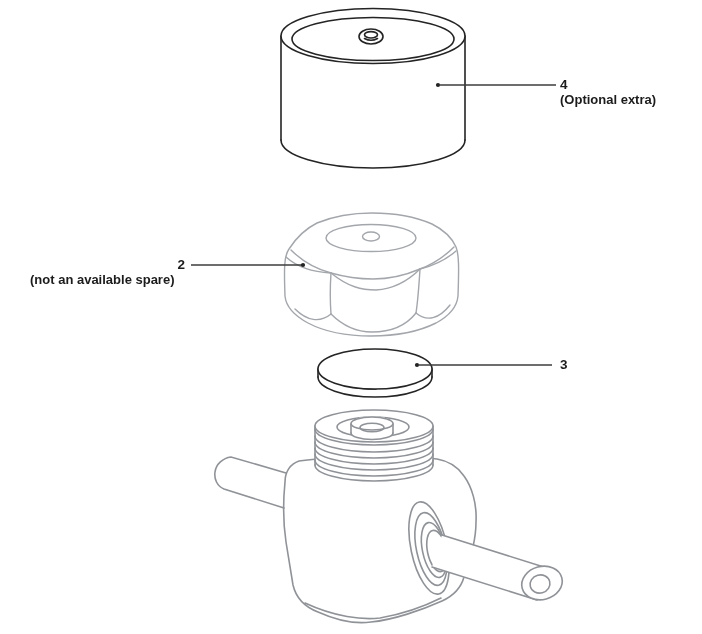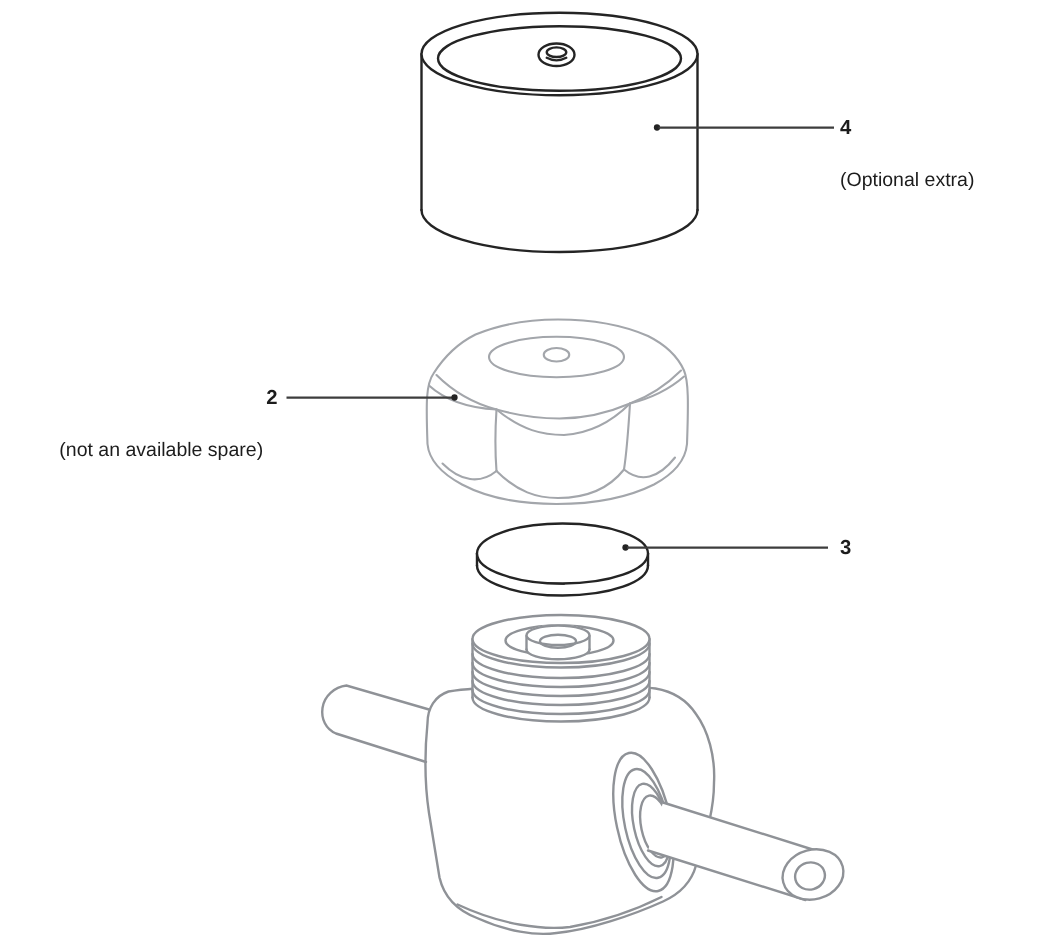--- a/index.html
+++ b/index.html
@@ -6,21 +6,21 @@
   .canvas{
     position:relative;
     width:702px;height:634px;
     background:#ffffff;
     font-family:"Liberation Sans", sans-serif;
     overflow:hidden;
   }
   svg.diagram{position:absolute;left:0;top:0;}
   .callout{position:absolute;color:#1c1c1c;}
   .callout .num{font-weight:bold;font-size:13.5px;line-height:15px;}
-  .callout .note{font-weight:normal;font-size:13px;line-height:16px;white-space:nowrap;margin-top:20px;}
+  .callout .note{font-weight:bold;font-size:13px;line-height:16px;white-space:nowrap;}
   
   .dark{stroke:#242424;fill:none;stroke-width:1.6;stroke-linecap:round;}
   .darkfill{stroke:#242424;fill:#ffffff;stroke-width:1.6;}
   .nutline{stroke:#a3a6ab;fill:none;stroke-width:1.4;stroke-linecap:round;}
   .nutfill{stroke:#a3a6ab;fill:#ffffff;stroke-width:1.4;}
   .valveline{stroke:#8f9297;fill:none;stroke-width:1.6;stroke-linecap:round;}
   .valvefill{stroke:#8f9297;fill:#ffffff;stroke-width:1.6;}
   .whitefill{fill:#ffffff;stroke:none;}
   .leader{stroke:#3d3d3d;stroke-width:1.5;}
   .leaderdot{fill:#232323;stroke:none;}
@@ -143,20 +143,20 @@
     </g>
   </svg>
 
   <div class="callout" style="left:560px;top:77px;">
     <div class="num">4</div>
     <div class="note">(Optional extra)</div>
   </div>
 
   <div class="callout" style="left:30px;top:257px;width:155px;text-align:right;">
     <div class="num">2</div>
-    <div class="note" style="text-align:center;">(not an available spare)</div>
+    <div class="note" style="text-align:left;">(not an available spare)</div>
   </div>
 
   <div class="callout" style="left:560px;top:357px;">
     <div class="num">3</div>
   </div>
 
 </div>
 
 </body></html>

